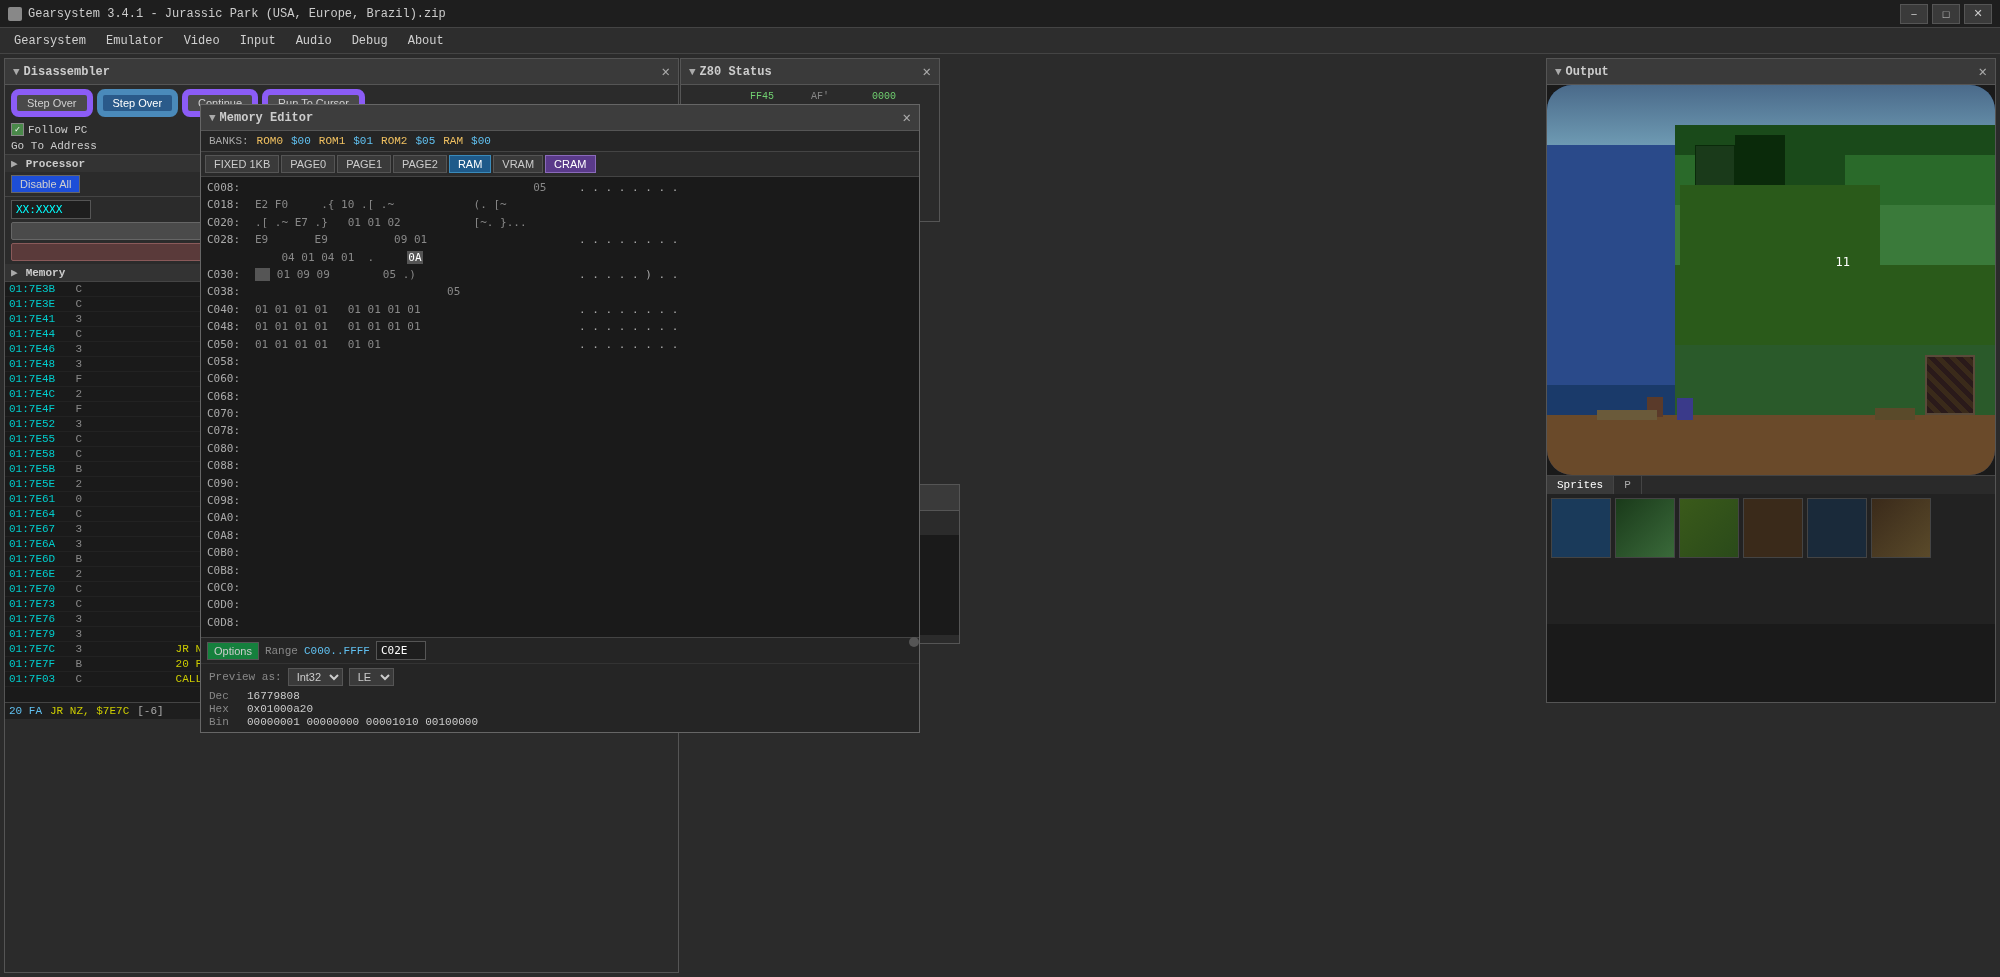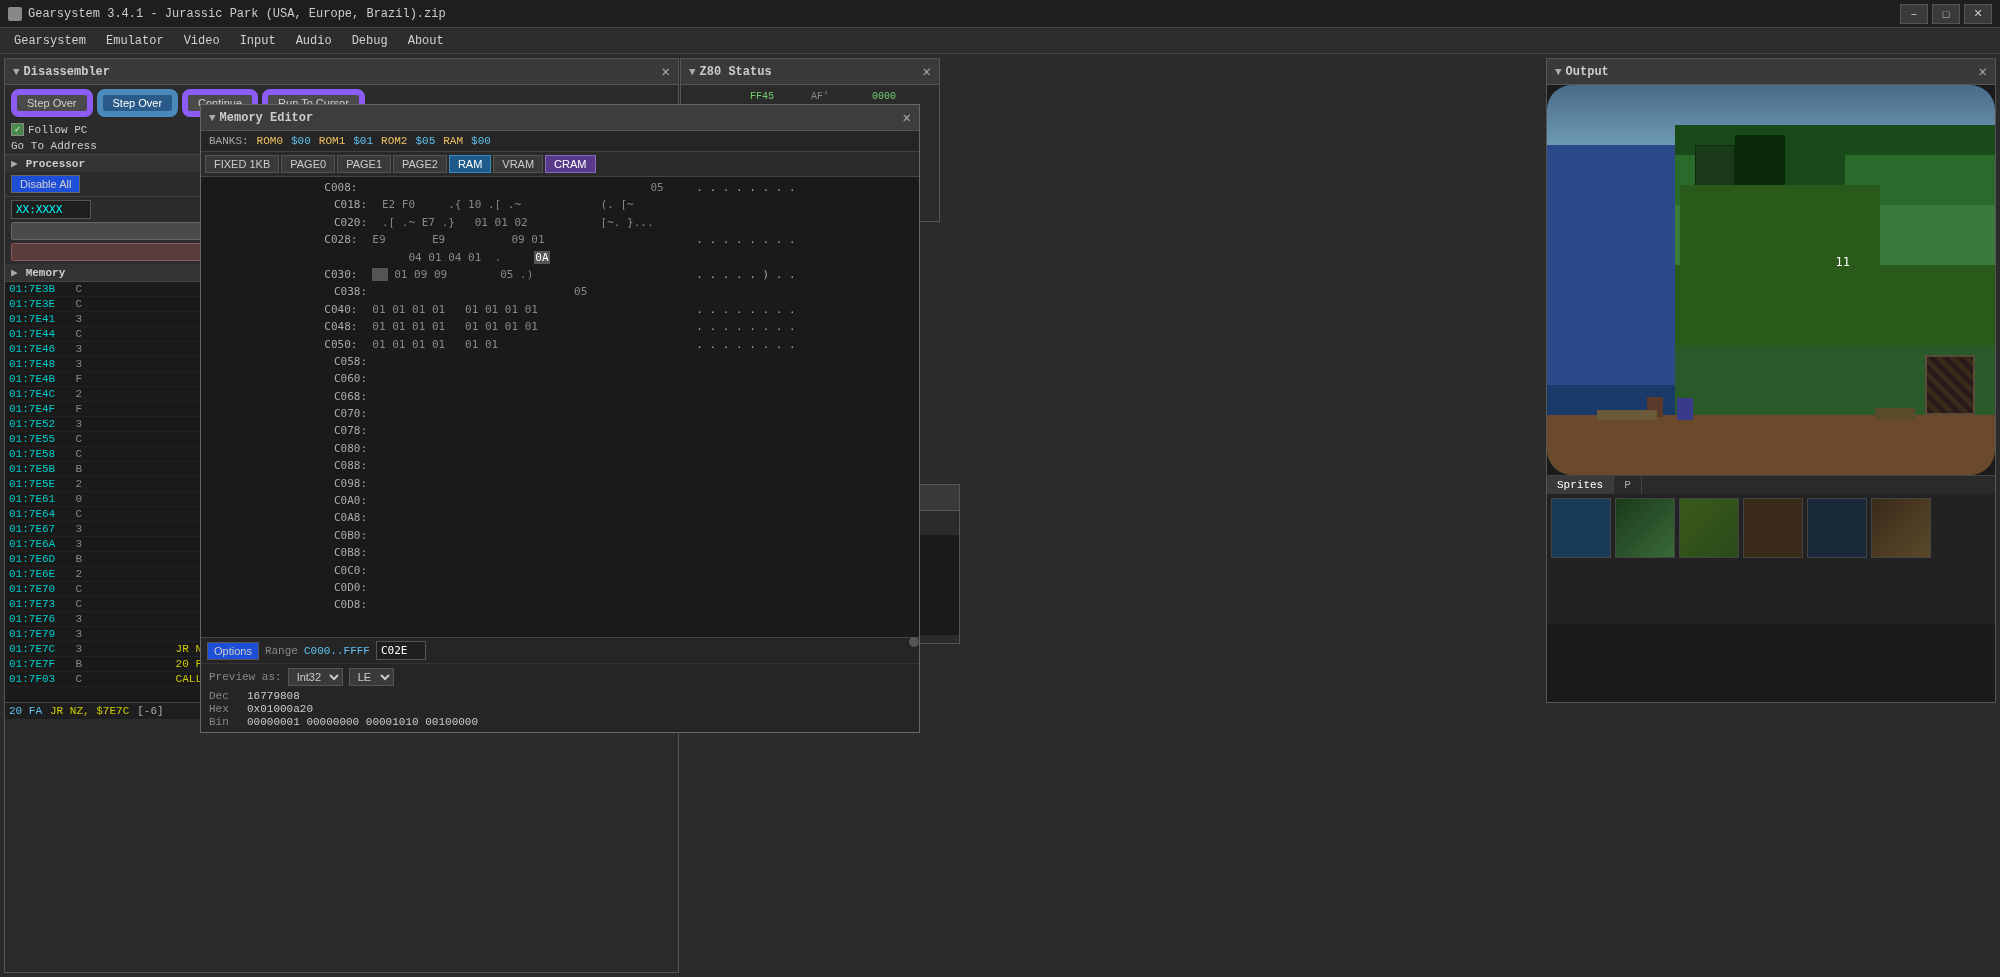--- a/index.html
+++ b/index.html
@@ -317,38 +317,37 @@
       font-family: monospace;
       font-size: 11px;
       padding: 2px 4px;
     }
     .mem-row {
       display: flex;
       gap: 4px;
       padding: 1px 2px;
       color: #888;
       line-height: 1.4;
-      justify-content: center;
     }
     .mem-addr-col { color: #aaa; min-width: 44px; }
     .mem-hex { color: #888; min-width: 320px; }
     .mem-ascii { color: #aaa; min-width: 80px; }
     .mem-hex-highlighted { background: #555; color: #fff; padding: 0 1px; }
 
     
     #mem-options-bar {
       display: flex;
       align-items: center;
       padding: 3px 6px;
       gap: 6px;
       background: #252525;
       border-top: 1px solid #444;
     }
     .options-btn {
-      background: #1d4ed8;
+      background: #15803d;
       border: 1px solid #555;
       color: #ccc;
       padding: 2px 6px;
       font-size: 11px;
       cursor: pointer;
     }
     .range-text { color: #888; font-size: 11px; }
     .range-val { color: #60c0f0; font-size: 11px; }
     #addr-jump-input {
       background: #1e1e1e;
@@ -880,20 +879,25 @@
           <span class="mem-addr-col">C080:</span>
           <span class="mem-hex"></span>
           <span class="mem-ascii"></span>
         </div>
       <div class="mem-row">
           <span class="mem-addr-col">C088:</span>
           <span class="mem-hex"></span>
           <span class="mem-ascii"></span>
         </div>
       <div class="mem-row">
+          <span class="mem-addr-col">C090:</span>
+          <span class="mem-hex"></span>
+          <span class="mem-ascii"></span>
+        </div>
+      <div class="mem-row">
           <span class="mem-addr-col">C098:</span>
           <span class="mem-hex"></span>
           <span class="mem-ascii"></span>
         </div>
       <div class="mem-row">
           <span class="mem-addr-col">C0A0:</span>
           <span class="mem-hex"></span>
           <span class="mem-ascii"></span>
         </div>
       <div class="mem-row">

